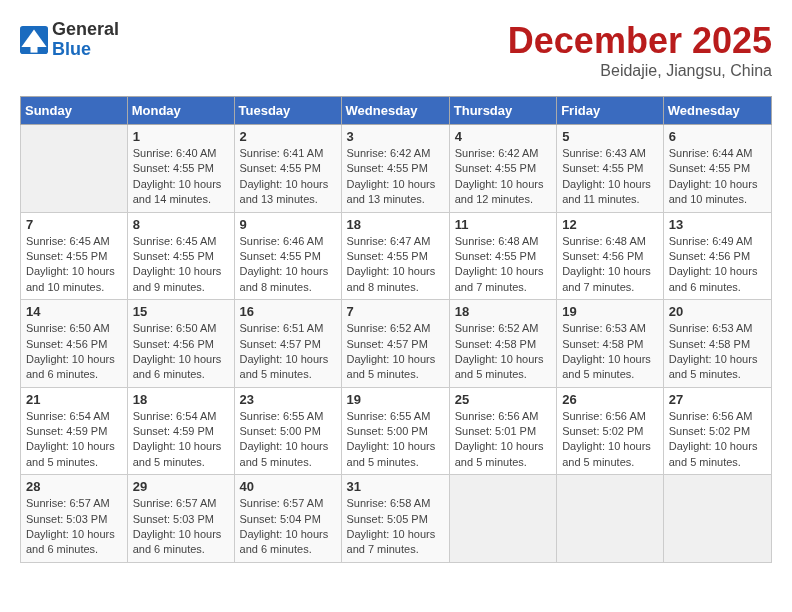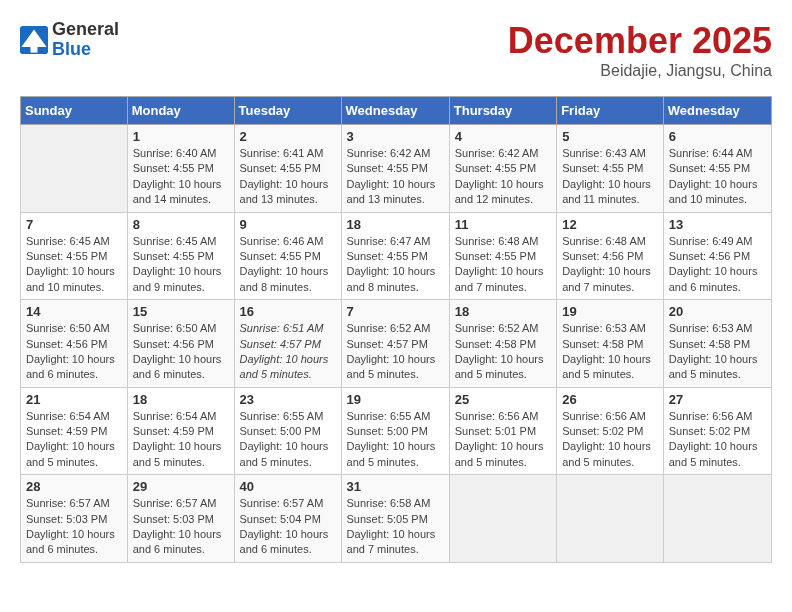--- a/index.html
+++ b/index.html
@@ -227,21 +227,21 @@
         </td>
         <td>
           <span class="day-number">15</span>
           <div class="day-detail" style="white-space: pre-line;">Sunrise: 6:50 AM
 Sunset: 4:56 PM
 Daylight: 10 hours
 and 6 minutes.</div>
         </td>
         <td>
           <span class="day-number">16</span>
-          <div class="day-detail" style="white-space: pre-line; font-style: italic;">Sunrise: 6:51 AM
+          <div class="day-detail" style="white-space: pre-line;">Sunrise: 6:51 AM
 Sunset: 4:57 PM
 Daylight: 10 hours
 and 5 minutes.</div>
         </td>
         <td>
           <span class="day-number">7</span>
           <div class="day-detail" style="white-space: pre-line;">Sunrise: 6:52 AM
 Sunset: 4:57 PM
 Daylight: 10 hours
 and 5 minutes.</div>

